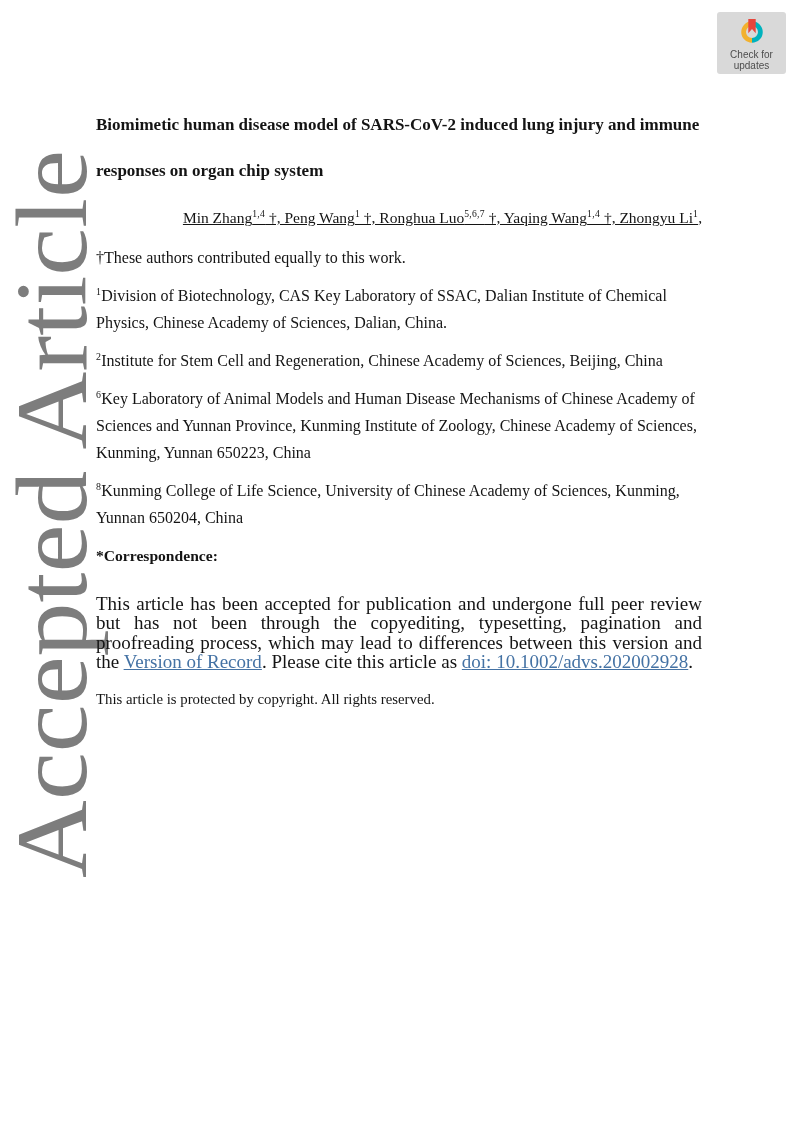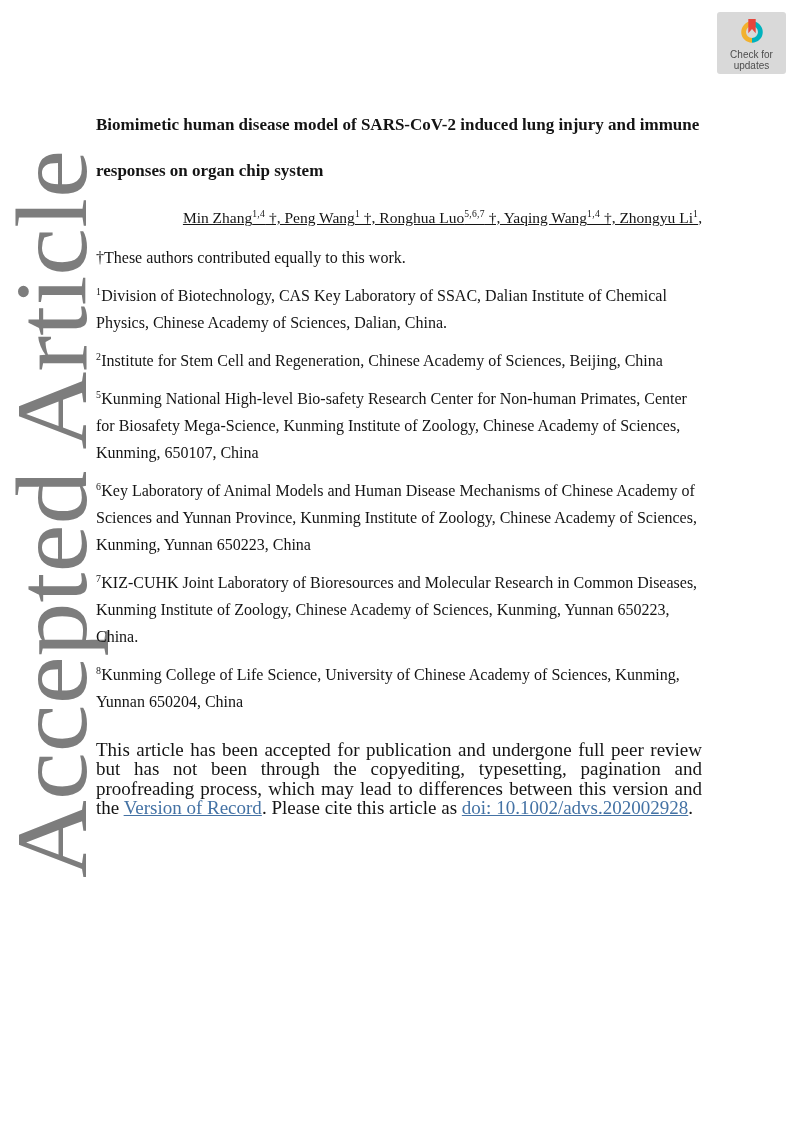--- a/index.html
+++ b/index.html
@@ -93,24 +93,24 @@
 
     <div class="authors" id="authors">
         <div class="author-line">Min Zhang<sup>1,4</sup> †, Peng Wang<sup>1</sup> †, Ronghua Luo<sup>5,6,7</sup> †, Yaqing Wang<sup>1,4</sup> †, Zhongyu Li<sup>1</sup>,</div>
       </div>
 
     <p class="para">†These authors contributed equally to this work.</p>
 
     <div id="affiliations">
         <p class="aff"><sup>1</sup>Division of Biotechnology, CAS Key Laboratory of SSAC, Dalian Institute of Chemical Physics, Chinese Academy of Sciences, Dalian, China.</p>
         <p class="aff"><sup>2</sup>Institute for Stem Cell and Regeneration, Chinese Academy of Sciences, Beijing, China</p>
-        <p class="aff"><sup>5</sup>Kunming National High-level Bio-safety Research Center for Non-human Primates, Center for Biosafety Mega-Science, Kunming Institute of Zoology, Chinese Academy of Sciences, Kunming, 650107, China</p>
         <p class="aff"><sup>6</sup>Key Laboratory of Animal Models and Human Disease Mechanisms of Chinese Academy of Sciences and Yunnan Province, Kunming Institute of Zoology, Chinese Academy of Sciences, Kunming, Yunnan 650223, China</p>
-        <p class="aff"><sup>7</sup>KIZ-CUHK Joint Laboratory of Bioresources and Molecular Research in Common Diseases, Kunming Institute of Zoology, Chinese Academy of Sciences, Kunming, Yunnan 650223, China.</p>
         <p class="aff"><sup>8</sup>Kunming College of Life Science, University of Chinese Academy of Sciences, Kunming, Yunnan 650204, China</p>
       </div>
 
+    <p class="correspondence">*Correspondence:</p>
 
     <p class="notice" id="acceptance-notice"><span>This article has been accepted for publication and undergone full peer review but has not been through the copyediting, typesetting, pagination and proofreading process, which may lead to differences between this version and the </span><a class="doc-link" href="#">Version of Record</a><span>. Please cite this article as </span><a class="doc-link" href="#">doi: 10.1002/advs.202002928</a><span>.</span></p>
 
+    <p class="copyright">This article is protected by copyright. All rights reserved.</p>
 
   </div>
 </div>
 
 </body></html>

